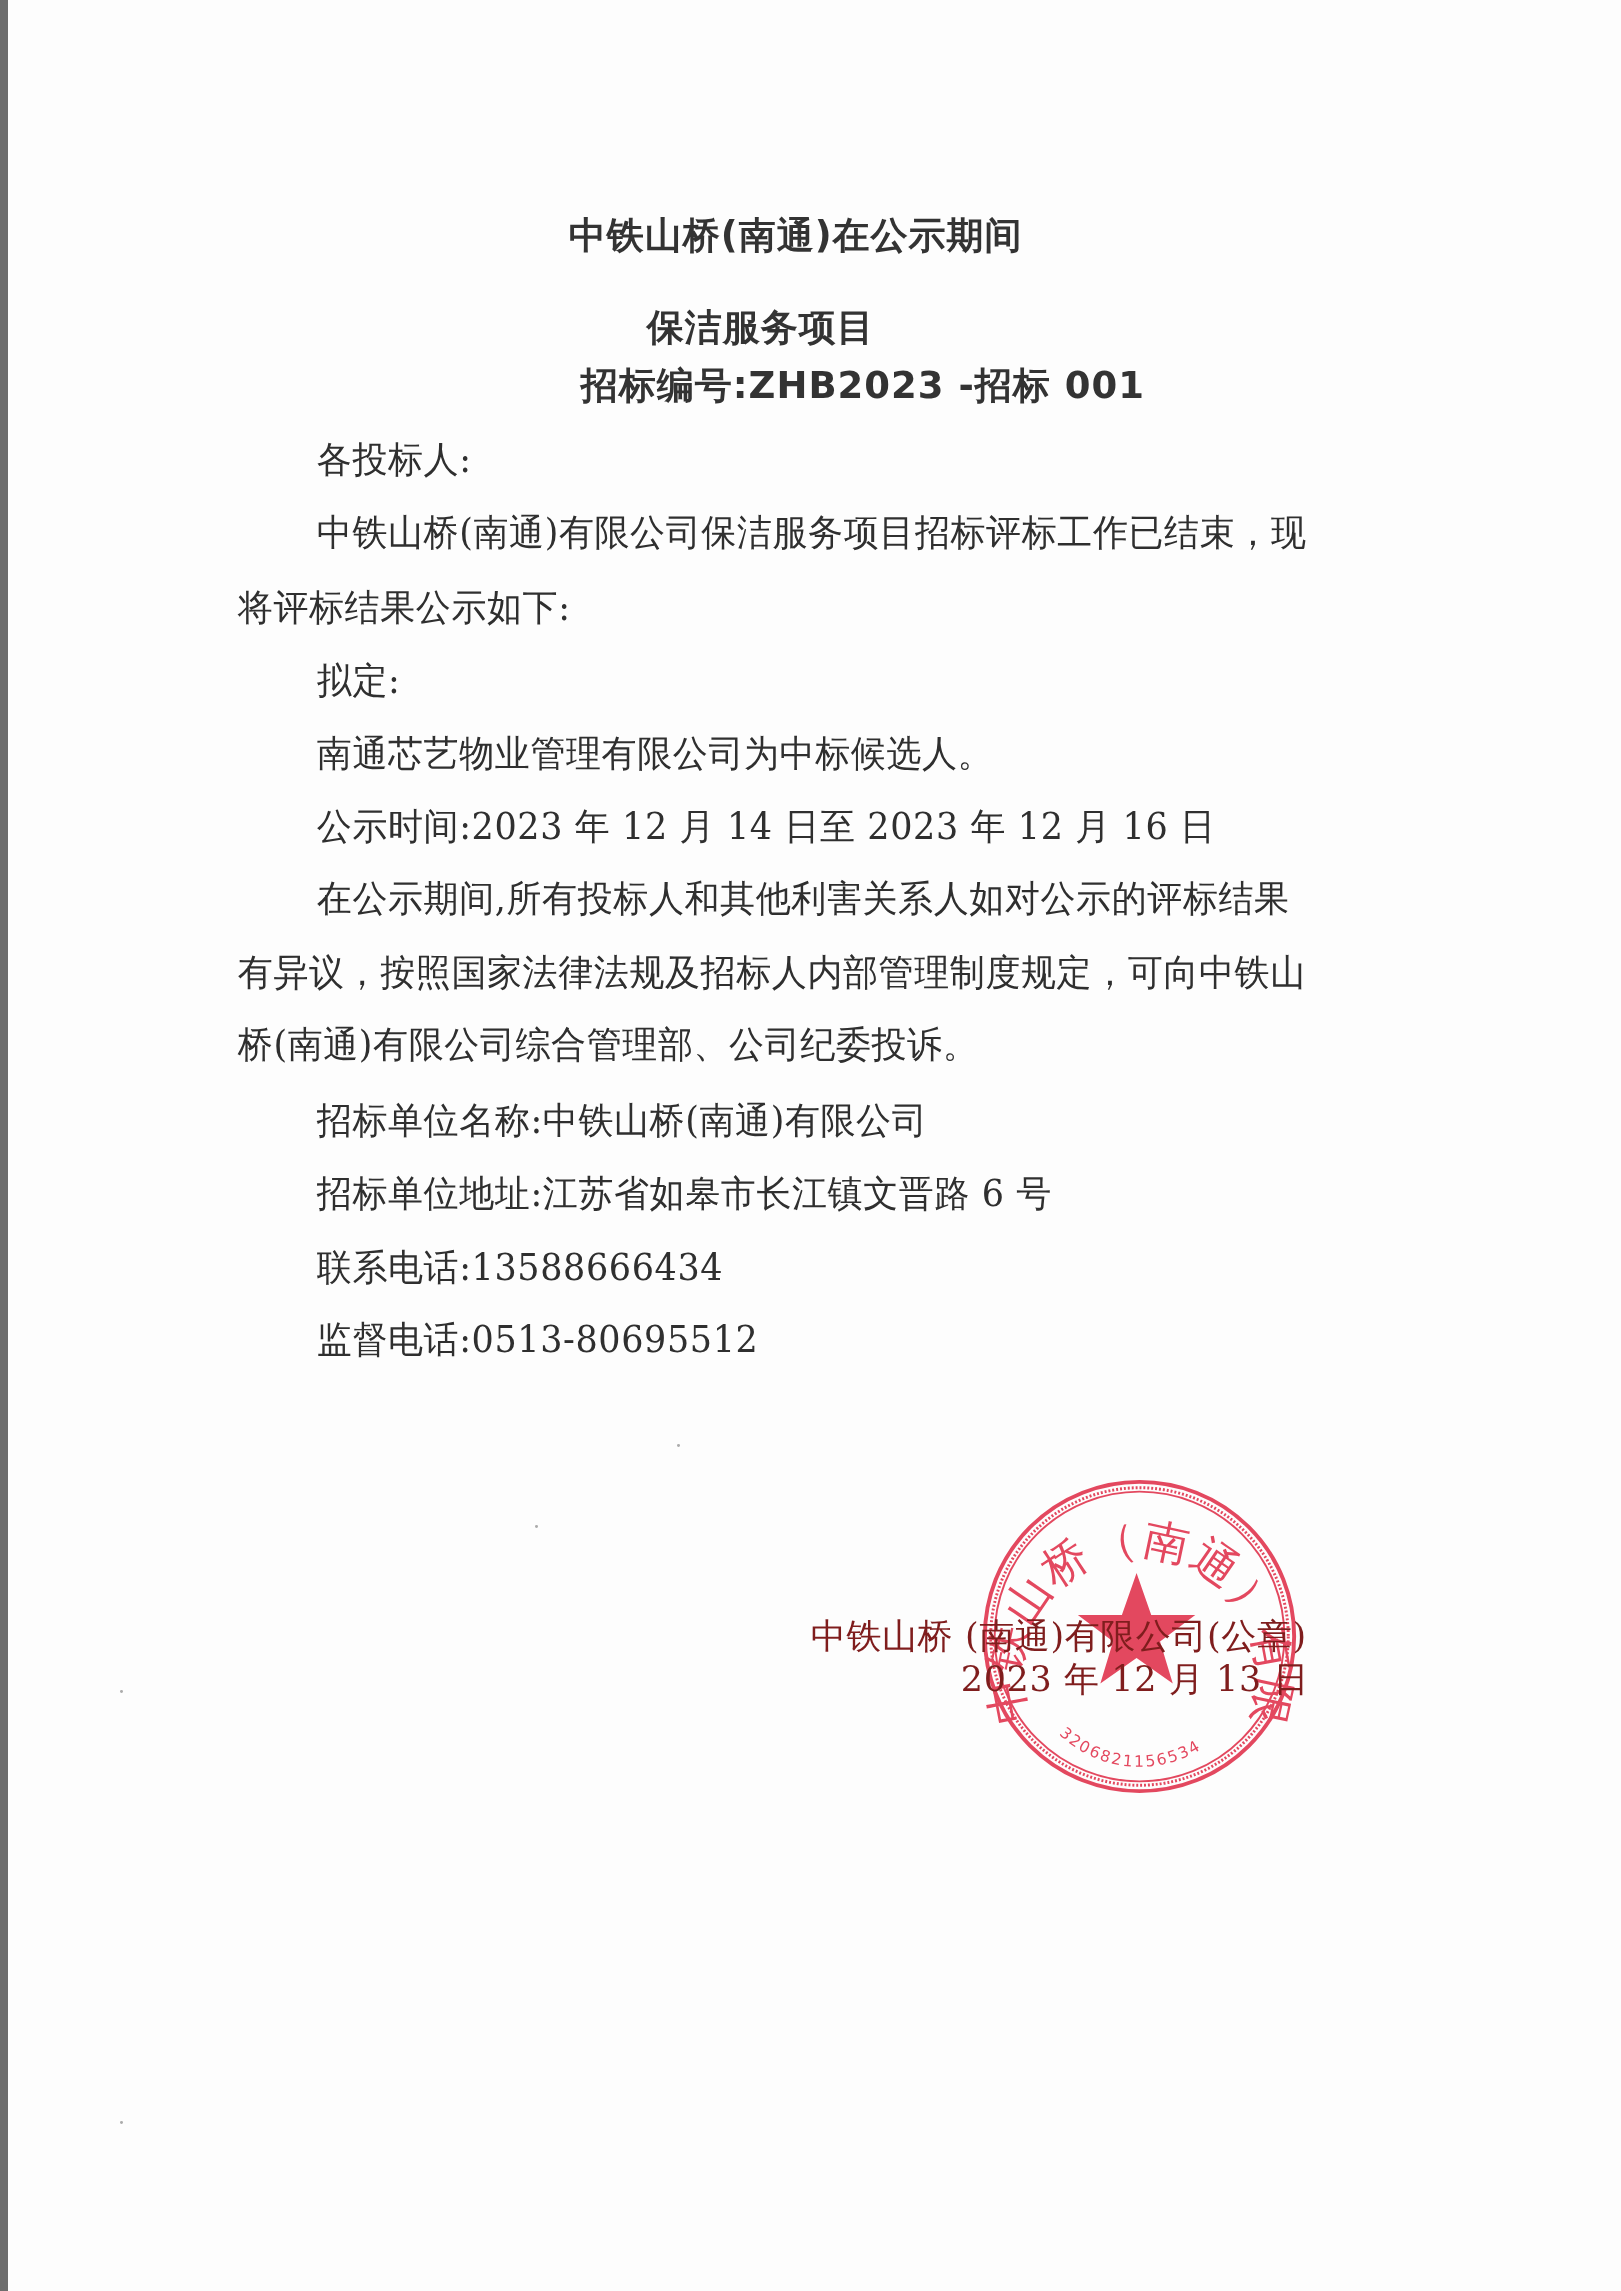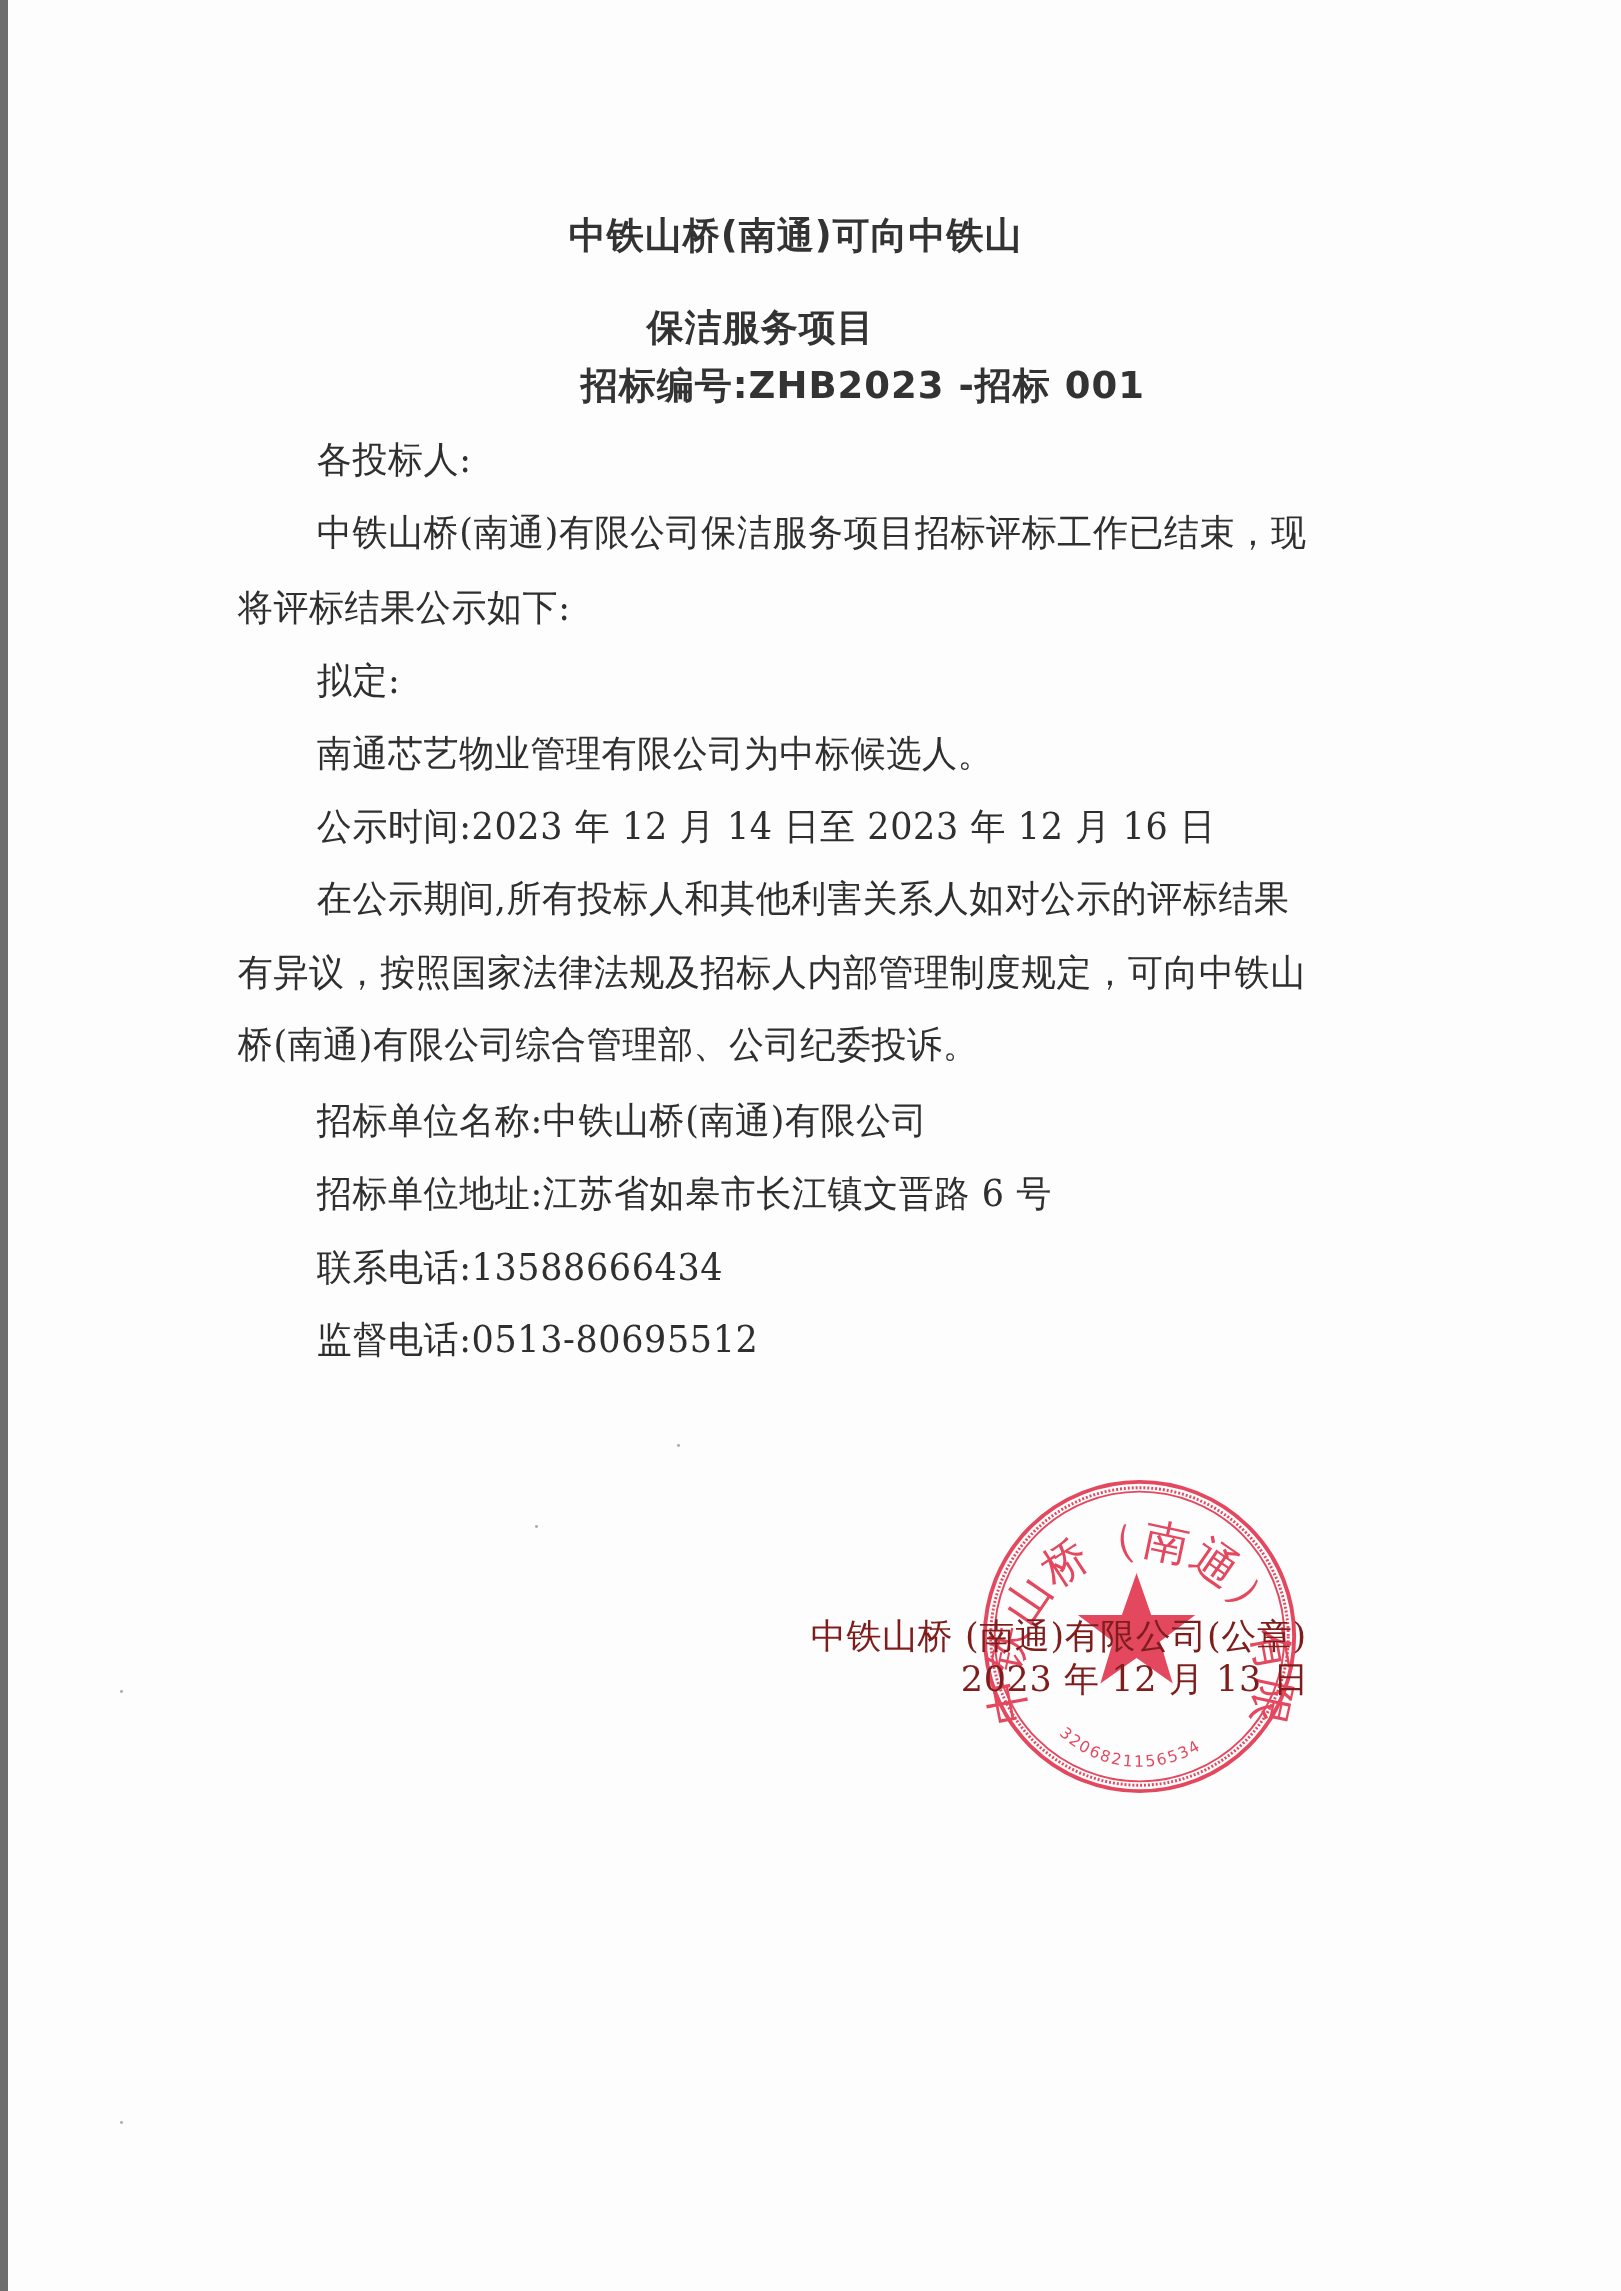--- a/index.html
+++ b/index.html
@@ -84,21 +84,21 @@
       opacity: 0.6;
     }
   </style>
 </head>
 <body>
 
 <div class="scan-edge"></div>
 
 <div class="page">
 
-  <div class="title t1">中铁山桥(南通)可向中铁山</div>
+  <div class="title t1">中铁山桥(南通)在公示期间</div>
   <div class="title t2">保洁服务项目</div>
   <div class="title t3">招标编号:ZHB2023 -招标 001</div>
 
   <div class="line indent" style="top:437px">各投标人:</div>
 
   <div class="line indent" style="top:510px">中铁山桥(南通)有限公司保洁服务项目招标评标工作已结束，现</div>
   <div class="line flush" style="top:585px">将评标结果公示如下:</div>
   <div class="line indent" style="top:658px">拟定:</div>
   <div class="line indent" style="top:731px">南通芯艺物业管理有限公司为中标候选人。</div>
   <div class="line indent" style="top:804px">公示时间:2023 年 12 月 14 日至 2023 年 12 月 16 日</div>

